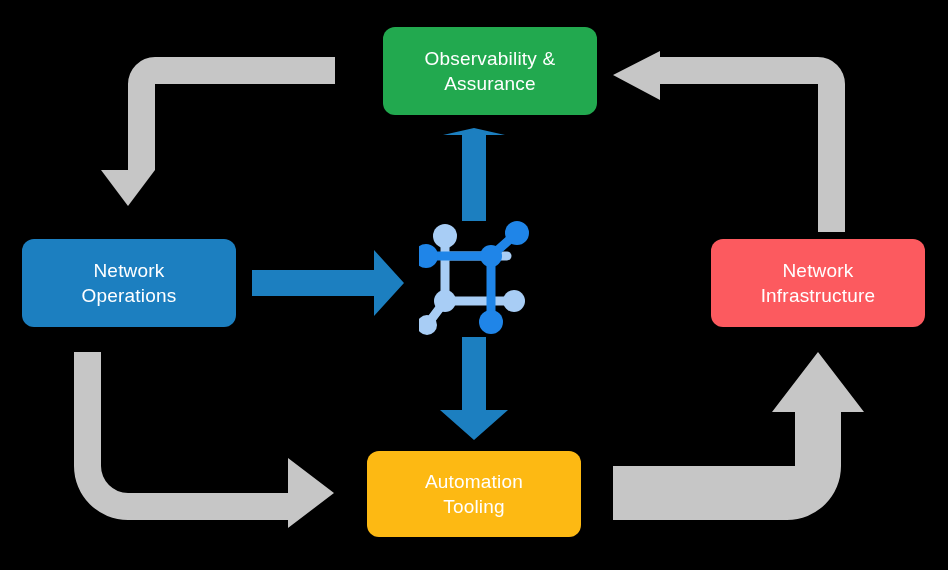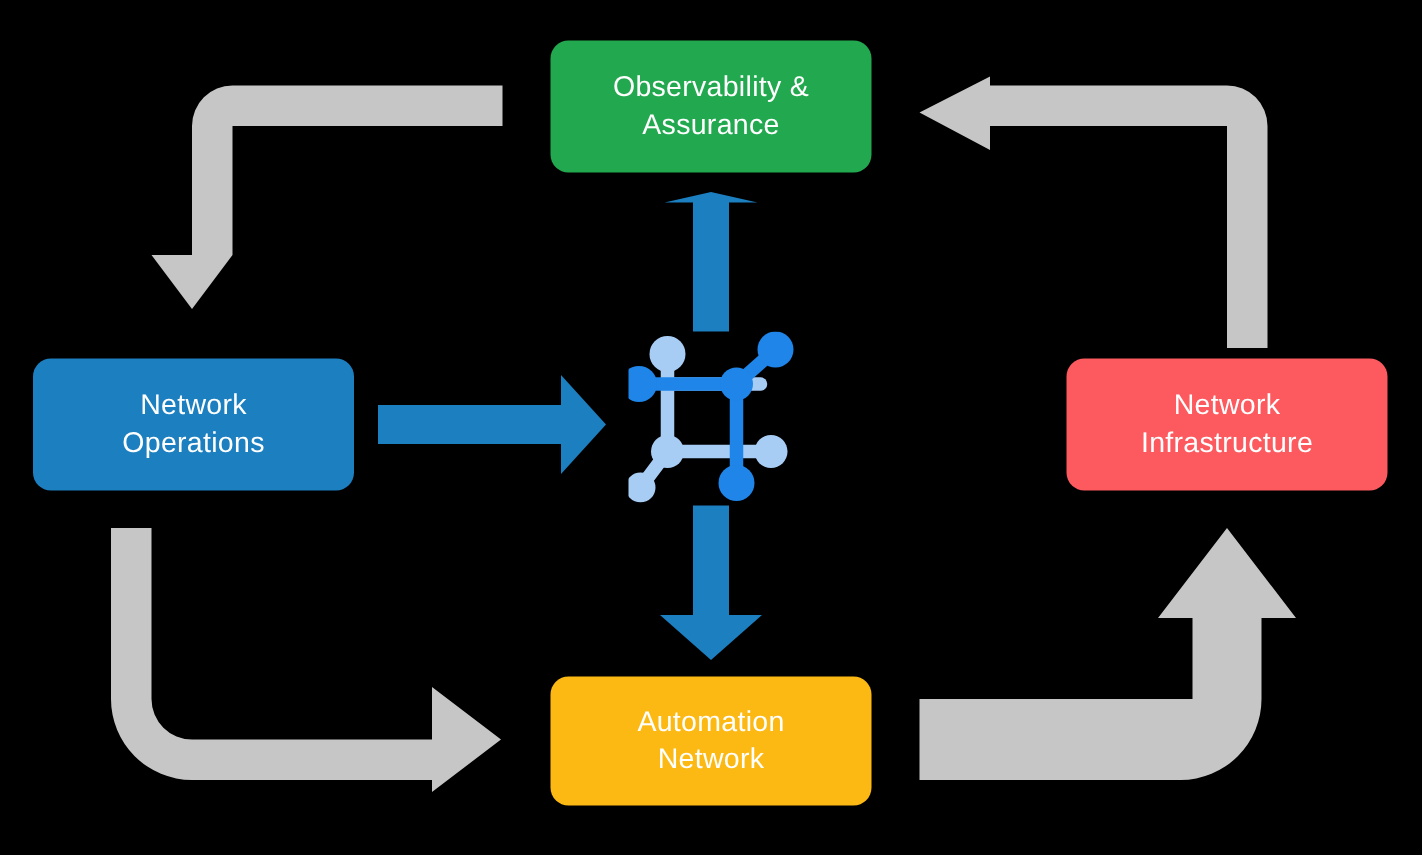--- a/index.html
+++ b/index.html
@@ -36,21 +36,21 @@
     color: #ffffff;
     font-size: 19px;
     line-height: 1.32;
     font-weight: 400;
     letter-spacing: 0.2px;
     box-sizing: border-box;
     padding: 4px 10px;
     white-space: pre-line;
   }
   #box-observability {
-    left: 367px;
+    left: 383px;
     top: 27px;
     width: 214px;
     height: 88px;
     background: #22a94f;
   }
   #box-network-operations {
     left: 22px;
     top: 239px;
     width: 214px;
     height: 88px;
@@ -204,15 +204,15 @@
   <div class="node-box" id="box-observability">Observability &amp;
 Assurance</div>
 
   <div class="node-box" id="box-network-operations">Network
 Operations</div>
 
   <div class="node-box" id="box-network-infrastructure">Network
 Infrastructure</div>
 
   <div class="node-box" id="box-automation-tooling">Automation
-Network</div>
+Tooling</div>
 
 </div>
 
 </body></html>

